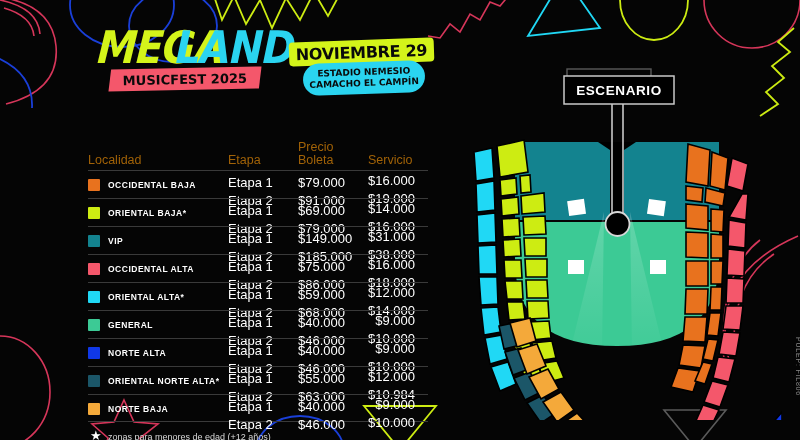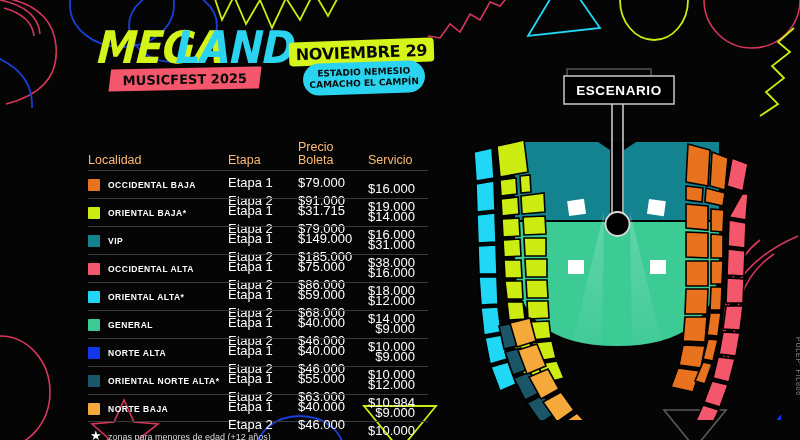--- a/index.html
+++ b/index.html
@@ -65,21 +65,21 @@
   #page-title {
     position: absolute; left: 88px; top: 110px;
     font-size: 20px; font-weight: bold; color: #ffffff; letter-spacing: 0.6px;
   }
 
   
   #price-table { position: absolute; left: 88px; top: 138px; width: 340px; }
   #table-head { position: relative; height: 32px; }
   .th {
     position: absolute; bottom: 3px;
-    color: #fdba74; font-size: 12.5px; font-weight: normal;
+    color: #a16207; font-size: 12.5px; font-weight: normal;
     line-height: 13px;
   }
   .th.c1 { left: 0; margin-top: 28px; }
   .th.c2 { left: 140px; }
   .th.c3 { left: 210px; bottom: 3px; }
   .th.c4 { left: 280px; }
   .th-two { white-space: pre-line; }
 
   .trow {
     position: relative; height: 28px;
@@ -91,21 +91,21 @@
     position: absolute; left: 0; top: 8px;
     width: 12px; height: 12px; border-radius: 1px;
   }
   .loc-name {
     position: absolute; left: 20px; top: 9px;
     font-size: 8.5px; font-weight: bold; color: #ffffff;
     letter-spacing: 0.5px; white-space: nowrap;
   }
   .stage-col { position: absolute; left: 140px; top: 2px; }
   .price-col { position: absolute; left: 210px; top: 2px; }
-  .fee-col   { position: absolute; left: 280px; top: 8px; }
+  .fee-col   { position: absolute; left: 280px; top: 0; }
   .cell-line {
     font-size: 13px; color: #ffffff; line-height: 12.5px; white-space: nowrap;
   }
   #footnote {
     position: relative; margin-top: 9px; padding-left: 20px;
     font-size: 9px; color: #d8d8d8; line-height: 12px;
   }
   #footnote-star {
     position: absolute; left: 2px; top: -2px;
     font-size: 13px; color: #ffffff; line-height: 14px;
@@ -269,21 +269,21 @@
           <span class="swatch" style="background:#e8721e"></span>
           <span class="loc-name">OCCIDENTAL BAJA</span>
           <span class="stage-col"><span class="cell-line">Etapa 1</span><br><span class="cell-line">Etapa 2</span></span>
           <span class="price-col"><span class="cell-line">$79.000</span><br><span class="cell-line">$91.000</span></span>
           <span class="fee-col"><span class="cell-line">$16.000</span><br><span class="cell-line">$19.000</span></span>
         </div>
         <div class="trow">
           <span class="swatch" style="background:#cdec12"></span>
           <span class="loc-name">ORIENTAL BAJA*</span>
           <span class="stage-col"><span class="cell-line">Etapa 1</span><br><span class="cell-line">Etapa 2</span></span>
-          <span class="price-col"><span class="cell-line">$31.715</span><br><span class="cell-line">$79.000</span></span>
+          <span class="price-col"><span class="cell-line">$69.000</span><br><span class="cell-line">$79.000</span></span>
           <span class="fee-col"><span class="cell-line">$14.000</span><br><span class="cell-line">$16.000</span></span>
         </div>
         <div class="trow">
           <span class="swatch" style="background:#13838f"></span>
           <span class="loc-name">VIP</span>
           <span class="stage-col"><span class="cell-line">Etapa 1</span><br><span class="cell-line">Etapa 2</span></span>
           <span class="price-col"><span class="cell-line">$149.000</span><br><span class="cell-line">$185.000</span></span>
           <span class="fee-col"><span class="cell-line">$31.000</span><br><span class="cell-line">$38.000</span></span>
         </div>
         <div class="trow">

